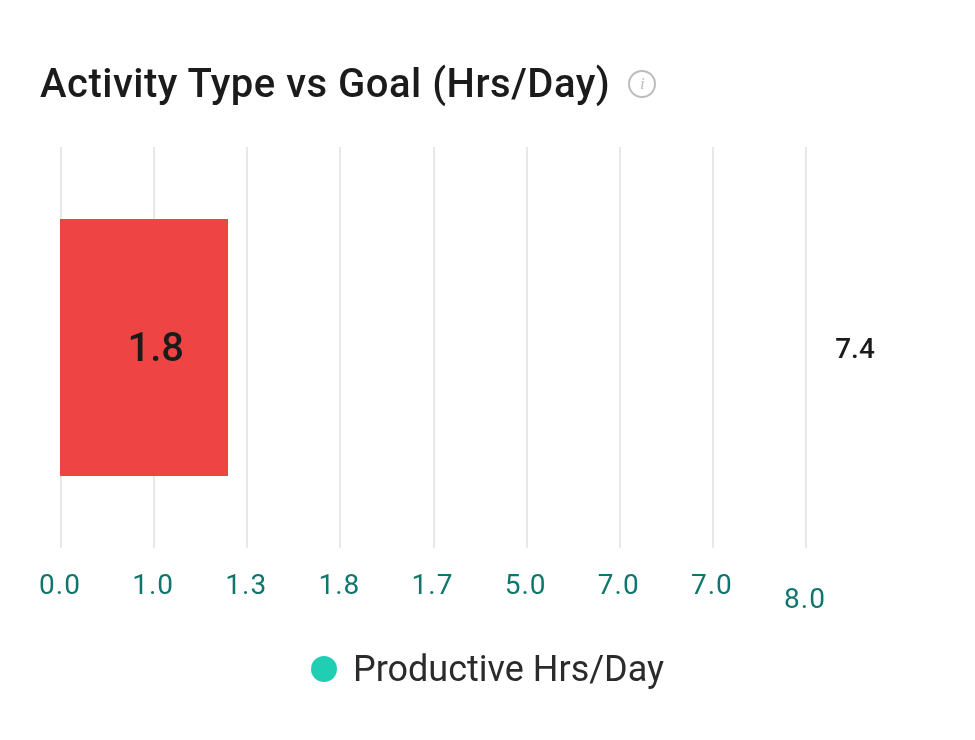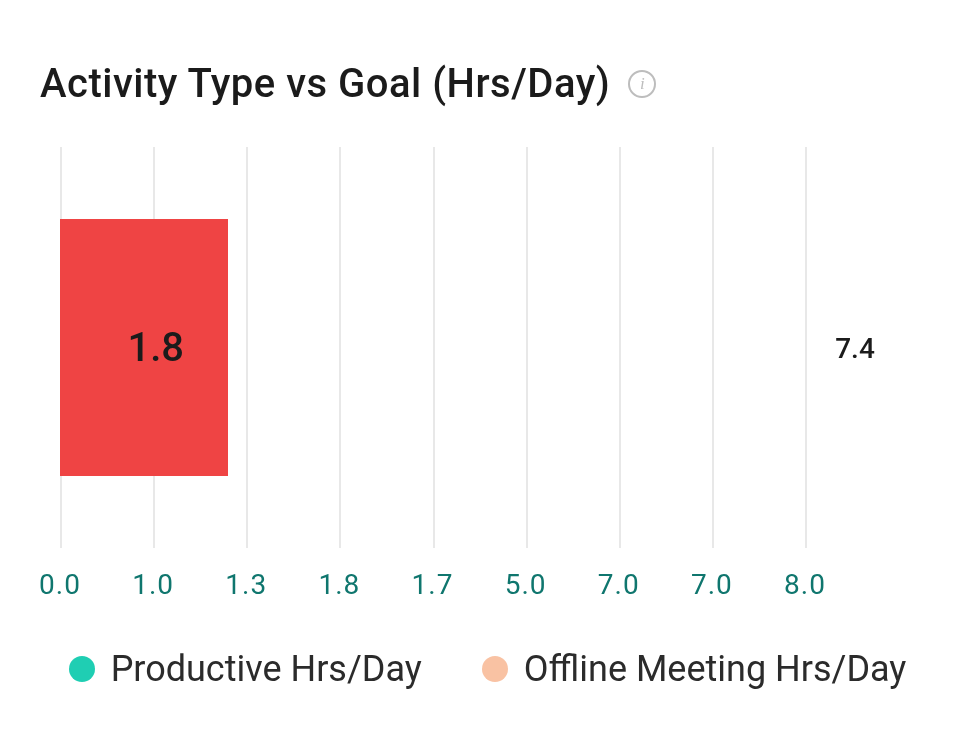--- a/index.html
+++ b/index.html
@@ -156,27 +156,23 @@
 
   <div class="axis" id="axis">
       <div class="tick" style="left: calc(0% + 0px);">0.0</div>
       <div class="tick" style="left: calc(12.5% - 11.25px);">1.0</div>
       <div class="tick" style="left: calc(25% - 22.5px);">1.3</div>
       <div class="tick" style="left: calc(37.5% - 33.75px);">1.8</div>
       <div class="tick" style="left: calc(50% - 45px);">1.7</div>
       <div class="tick" style="left: calc(62.5% - 56.25px);">5.0</div>
       <div class="tick" style="left: calc(75% - 67.5px);">7.0</div>
       <div class="tick" style="left: calc(87.5% - 78.75px);">7.0</div>
-      <div class="tick" style="left: calc(100% - 90px);">8.0</div>
+      <div class="tick" style="left: calc(100% - 90px); margin-top: 14px;">8.0</div>
     </div>
 
   <div class="legend">
     <div class="legend-item">
       <div class="swatch seg-productive"></div>
       <div class="legend-label">Productive Hrs/Day</div>
     </div>
-    <div class="legend-item">
-      <div class="swatch seg-offline"></div>
-      <div class="legend-label">Offline Meeting Hrs/Day</div>
-    </div>
   </div>
 
 </div>
 
 </body></html>

